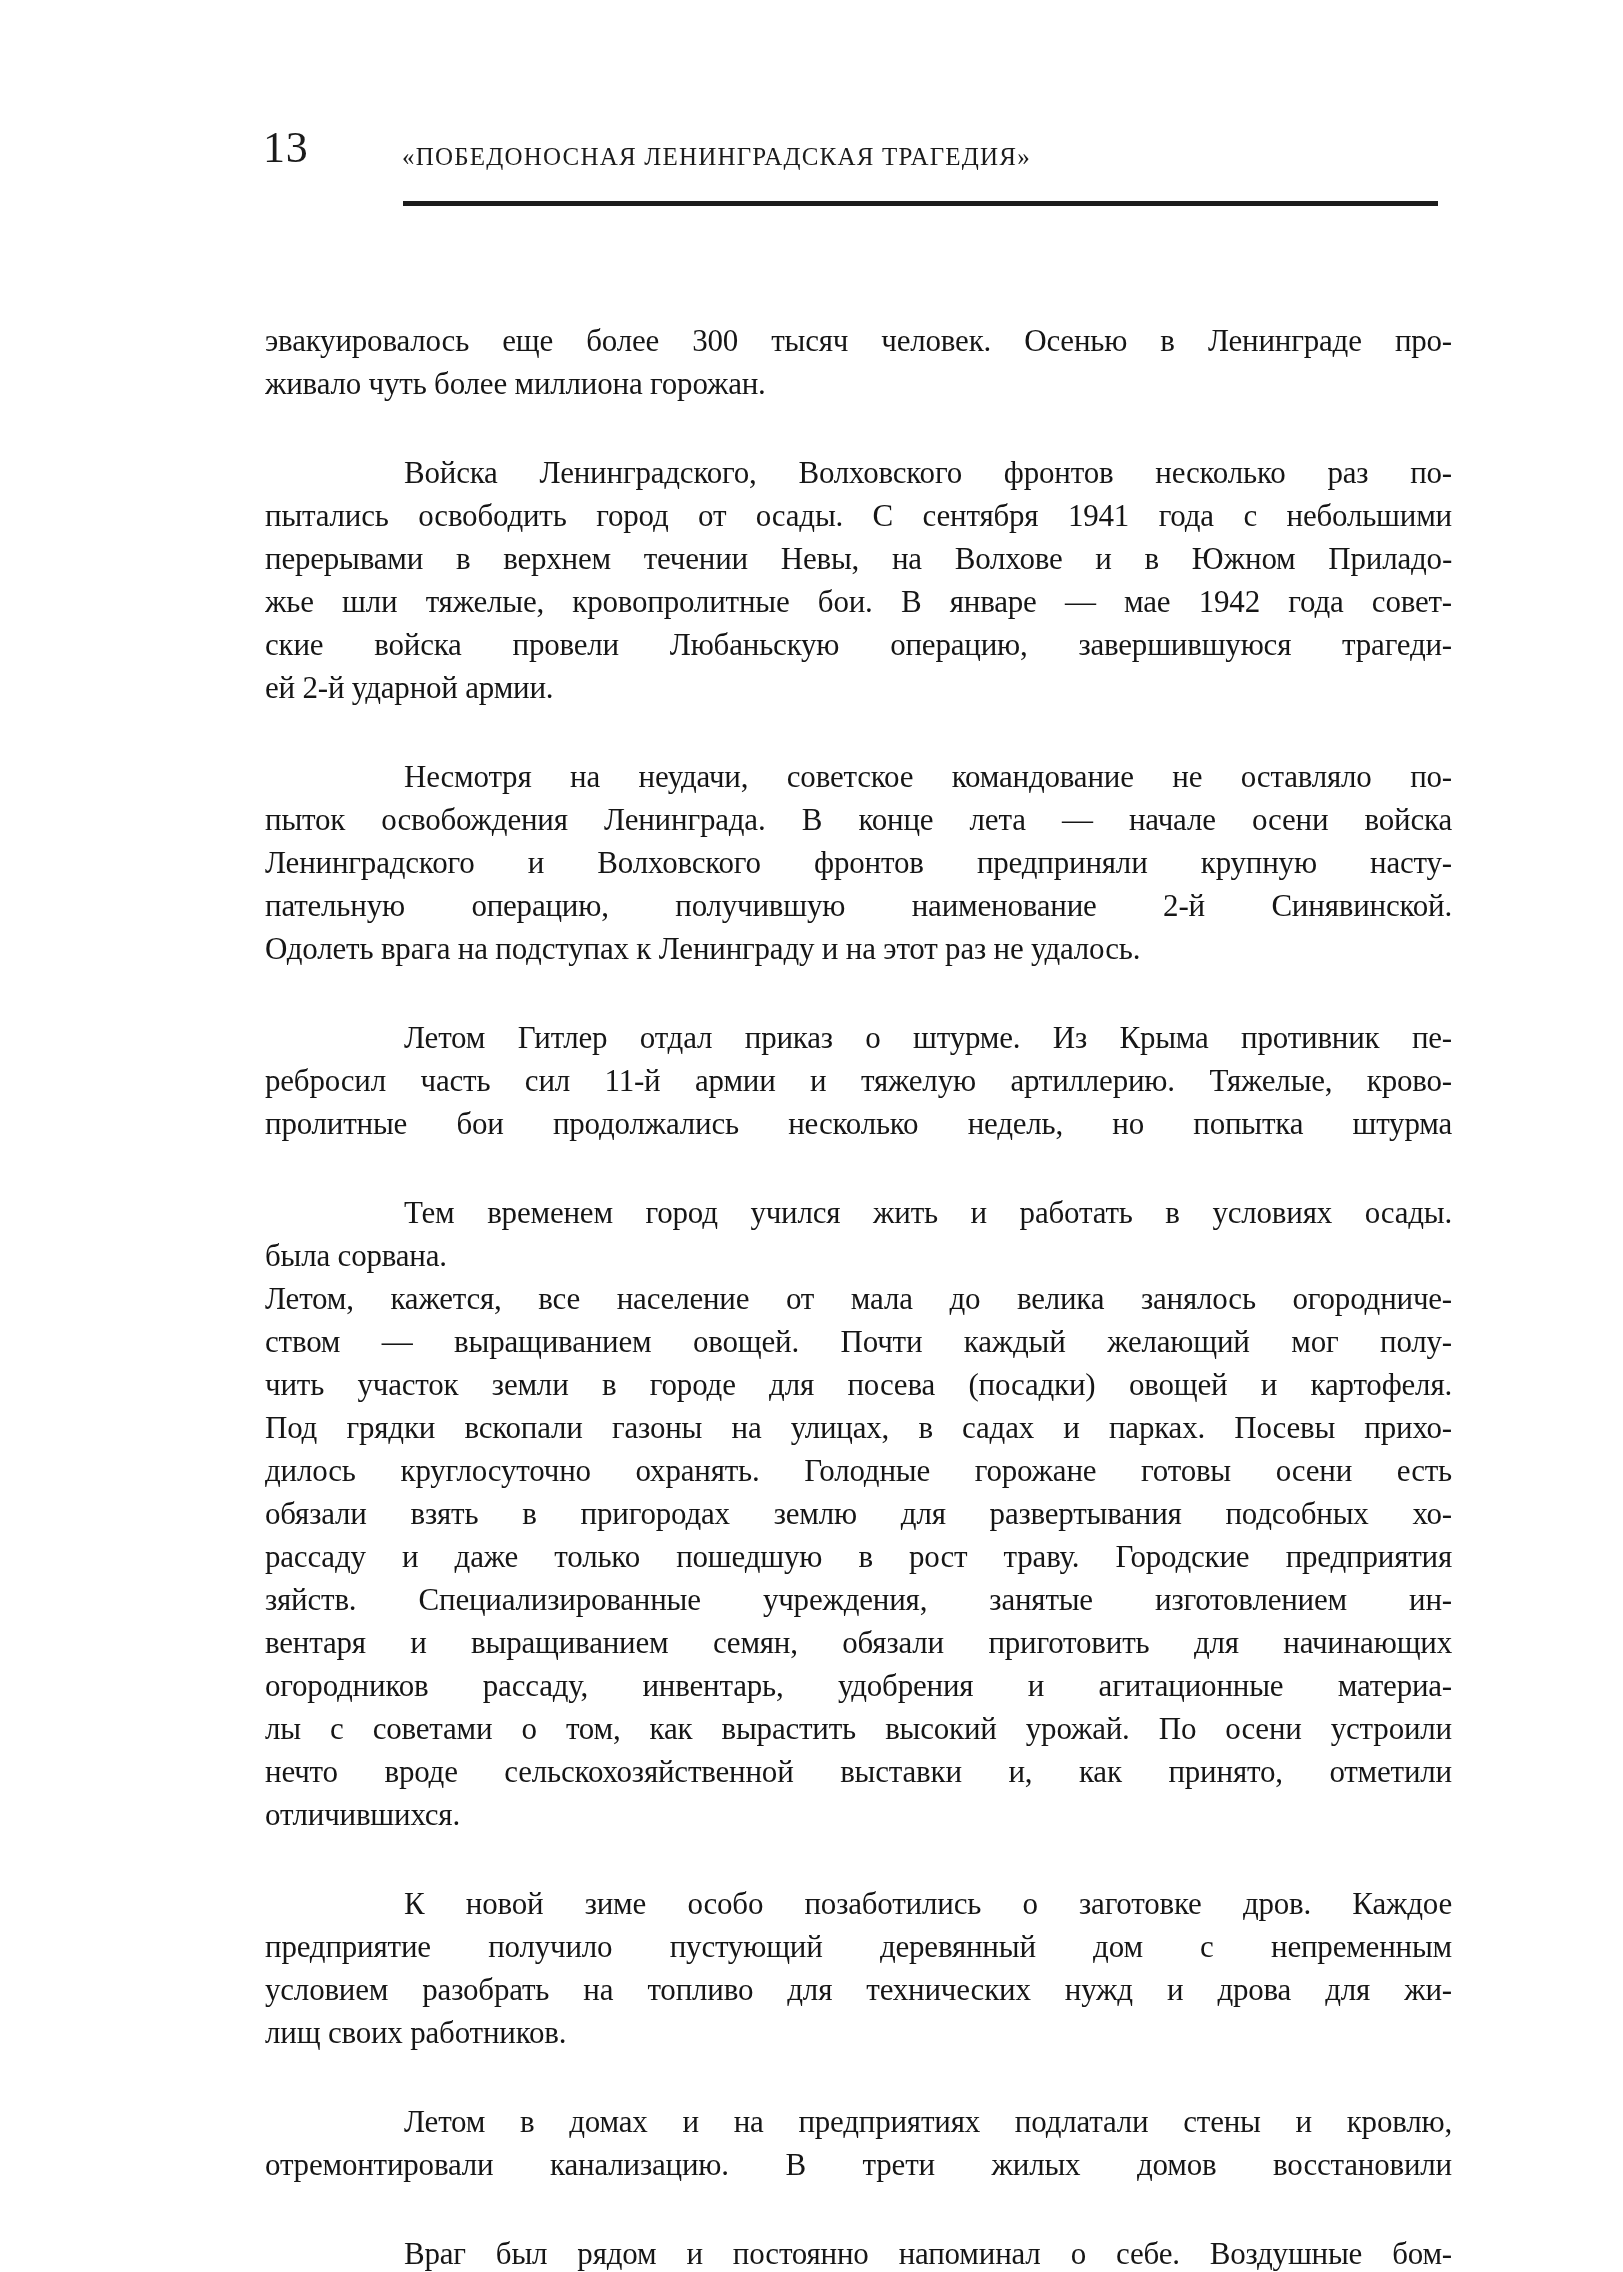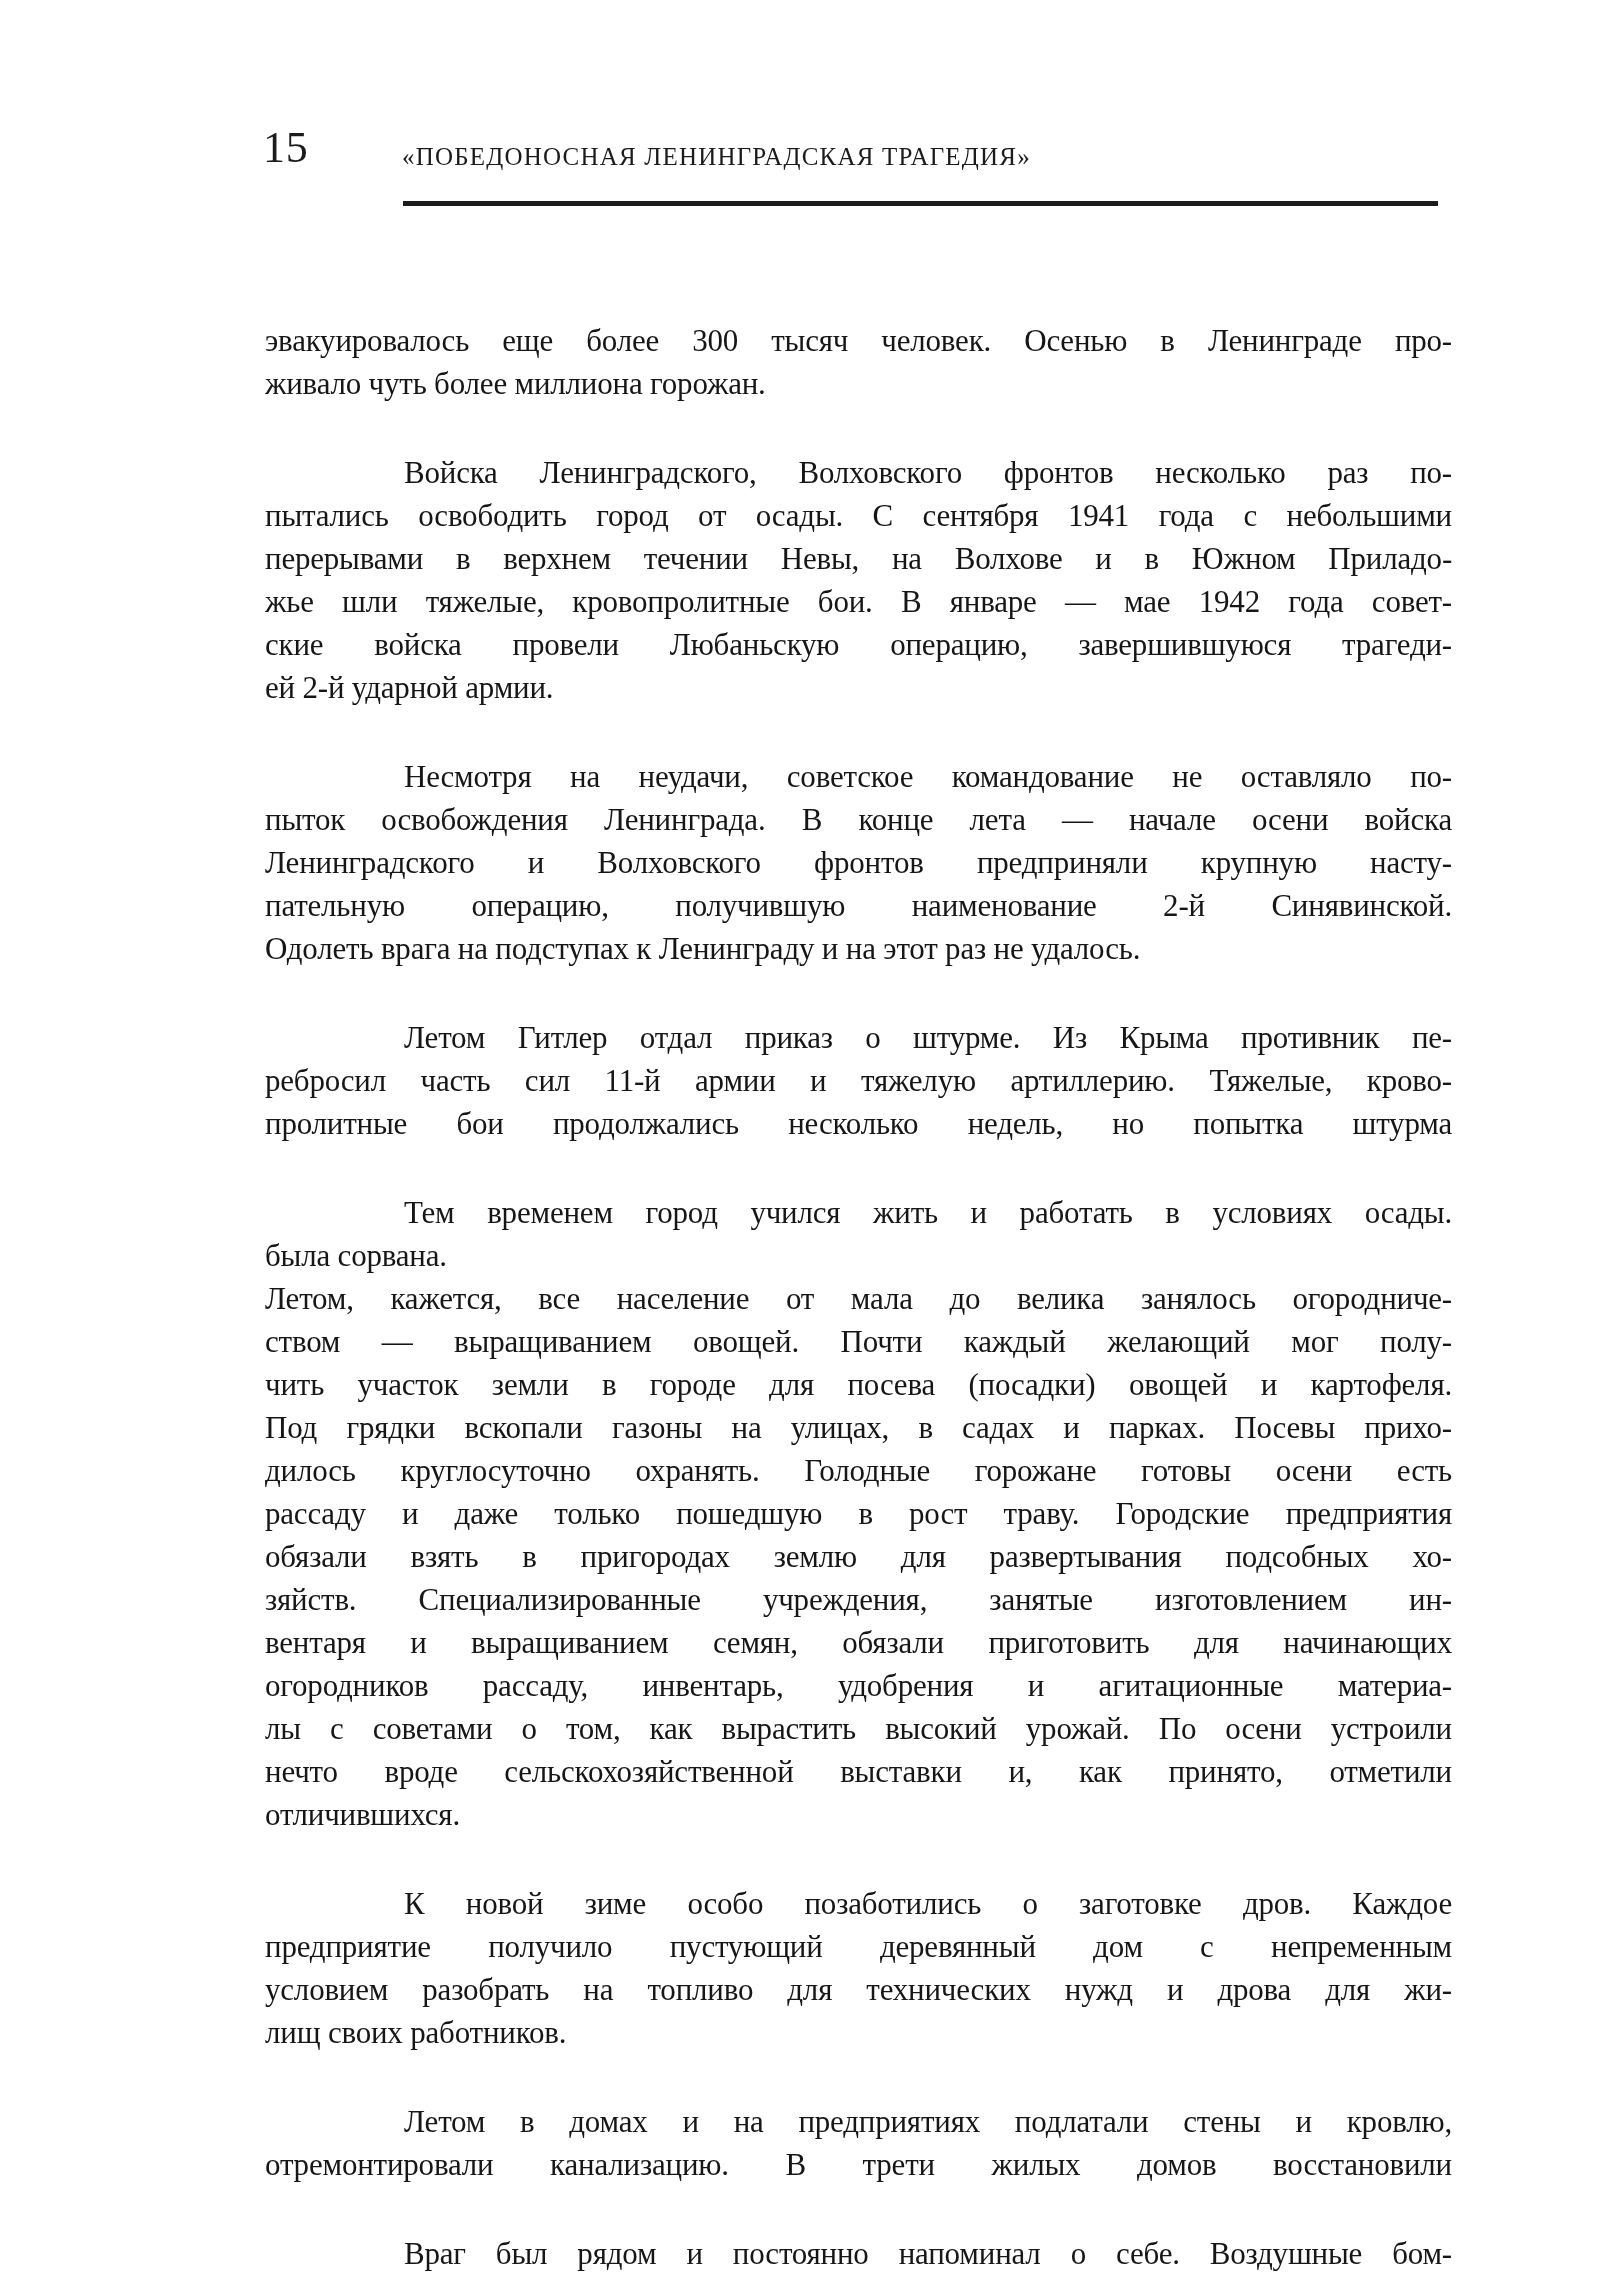--- a/index.html
+++ b/index.html
@@ -67,21 +67,21 @@
   }
   .line.indent {
     text-indent: 139px;
     margin-top: 46px;
   }
 </style>
 </head>
 <body>
 
 <div class="page">
-  <div class="page-number">15</div>
+  <div class="page-number">13</div>
   <div class="running-title">«ПОБЕДОНОСНАЯ ЛЕНИНГРАДСКАЯ ТРАГЕДИЯ»</div>
   <div class="header-rule"></div>
   <div class="body-text">
       <div class="line">эвакуировалось еще более 300 тысяч человек. Осенью в Ленинграде про-</div>
       <div class="line plast">живало чуть более миллиона горожан.</div>
       <div class="line indent">Войска Ленинградского, Волховского фронтов несколько раз по-</div>
       <div class="line">пытались освободить город от осады. С сентября 1941 года с небольшими</div>
       <div class="line">перерывами в верхнем течении Невы, на Волхове и в Южном Приладо-</div>
       <div class="line">жье шли тяжелые, кровопролитные бои. В январе — мае 1942 года совет-</div>
       <div class="line">ские войска провели Любаньскую операцию, завершившуюся трагеди-</div>
@@ -94,22 +94,22 @@
       <div class="line indent">Летом Гитлер отдал приказ о штурме. Из Крыма противник пе-</div>
       <div class="line">ребросил часть сил 11-й армии и тяжелую артиллерию. Тяжелые, крово-</div>
       <div class="line">пролитные бои продолжались несколько недель, но попытка штурма</div>
       <div class="line indent">Тем временем город учился жить и работать в условиях осады.</div>
       <div class="line plast">была сорвана.</div>
       <div class="line">Летом, кажется, все население от мала до велика занялось огородниче-</div>
       <div class="line">ством — выращиванием овощей. Почти каждый желающий мог полу-</div>
       <div class="line">чить участок земли в городе для посева (посадки) овощей и картофеля.</div>
       <div class="line">Под грядки вскопали газоны на улицах, в садах и парках. Посевы прихо-</div>
       <div class="line">дилось круглосуточно охранять. Голодные горожане готовы осени есть</div>
+      <div class="line">обязали взять в пригородах землю для развертывания подсобных хо-</div>
       <div class="line">рассаду и даже только пошедшую в рост траву. Городские предприятия</div>
-      <div class="line">обязали взять в пригородах землю для развертывания подсобных хо-</div>
       <div class="line">зяйств. Специализированные учреждения, занятые изготовлением ин-</div>
       <div class="line">вентаря и выращиванием семян, обязали приготовить для начинающих</div>
       <div class="line">огородников рассаду, инвентарь, удобрения и агитационные материа-</div>
       <div class="line">лы с советами о том, как вырастить высокий урожай. По осени устроили</div>
       <div class="line">нечто вроде сельскохозяйственной выставки и, как принято, отметили</div>
       <div class="line plast">отличившихся.</div>
       <div class="line indent">К новой зиме особо позаботились о заготовке дров. Каждое</div>
       <div class="line">предприятие получило пустующий деревянный дом с непременным</div>
       <div class="line">условием разобрать на топливо для технических нужд и дрова для жи-</div>
       <div class="line plast">лищ своих работников.</div>

